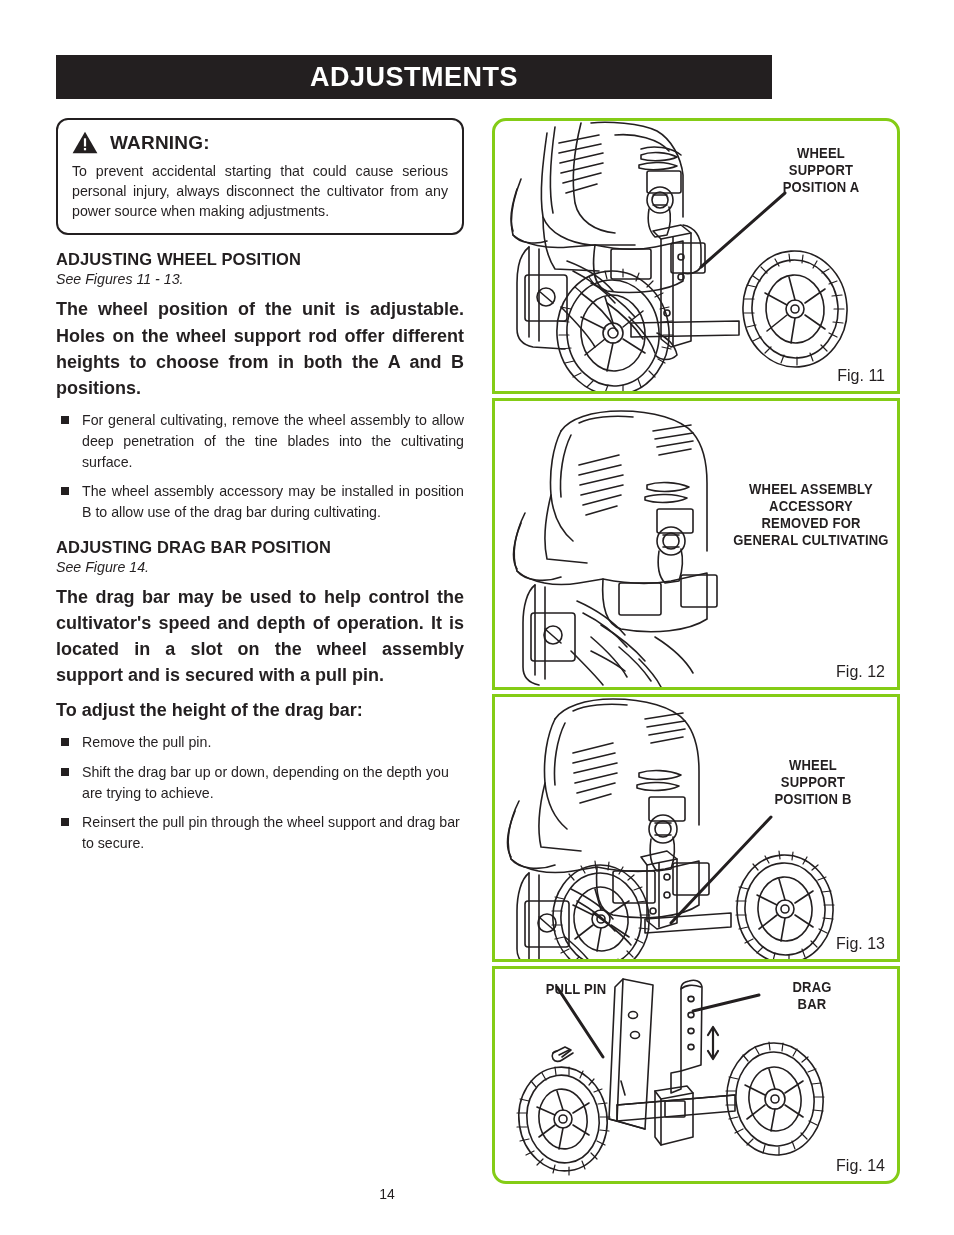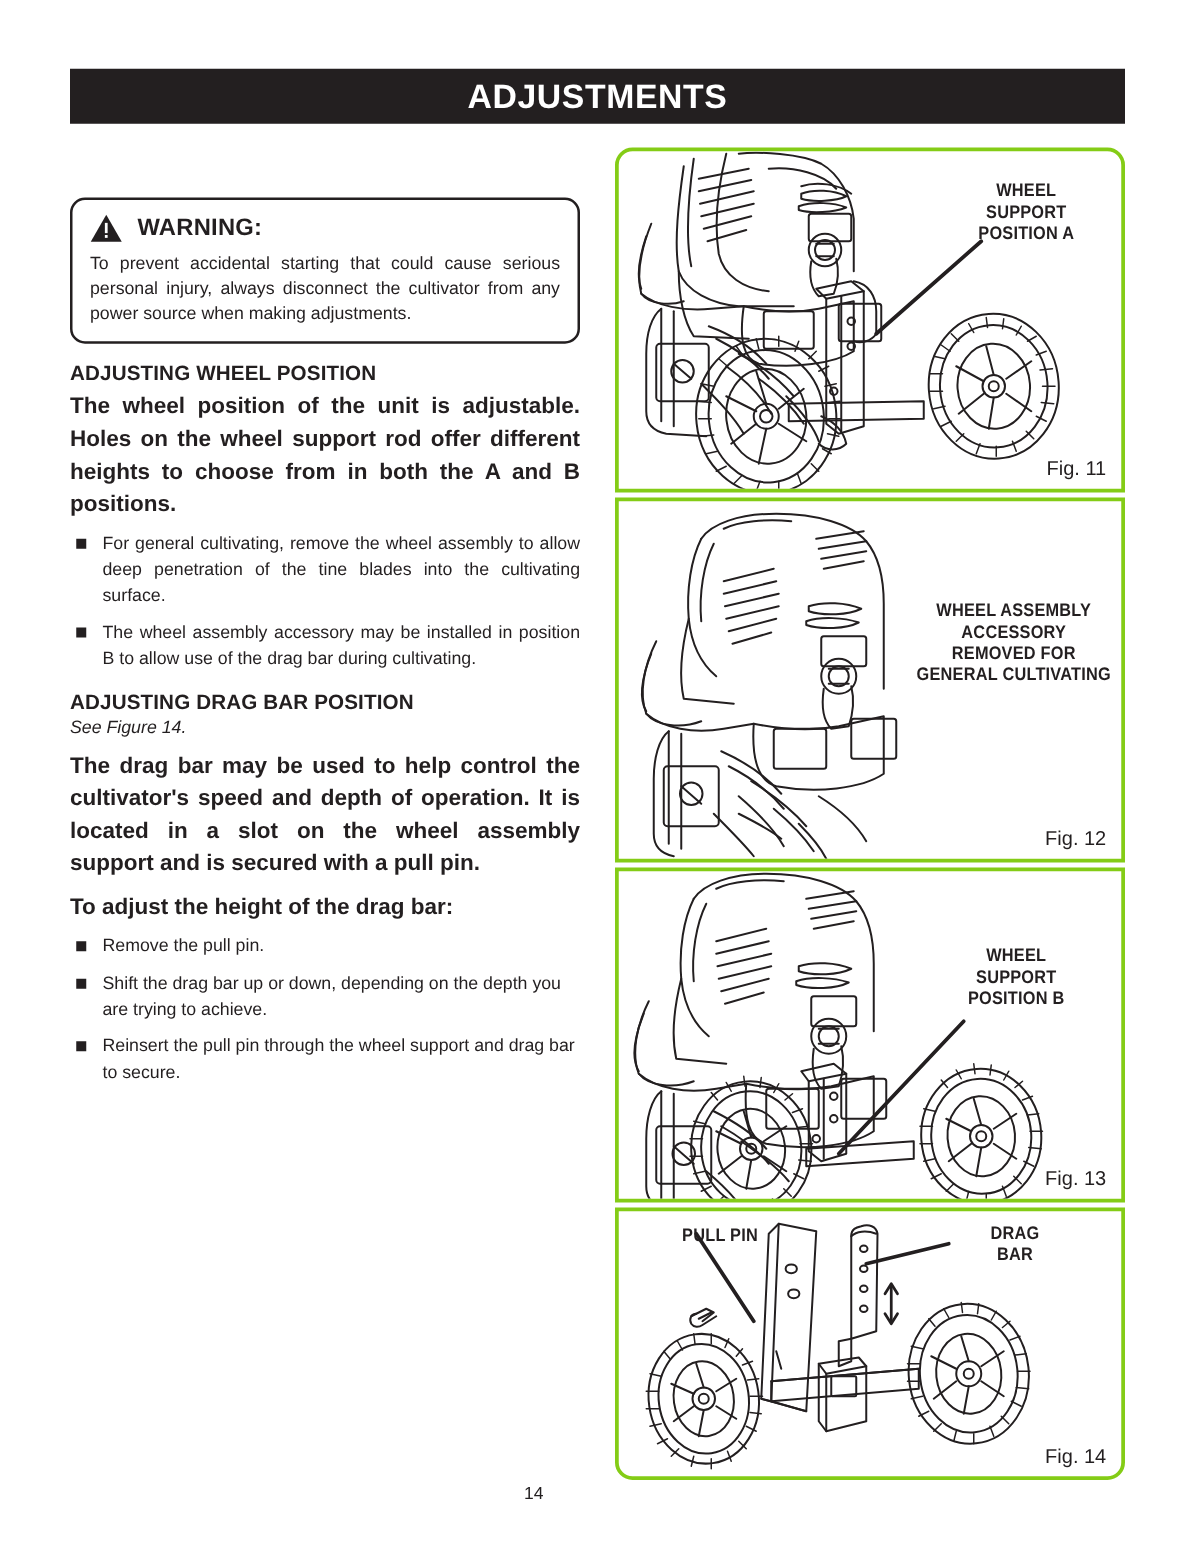--- a/index.html
+++ b/index.html
@@ -15,21 +15,21 @@
     font-family: "Liberation Sans", sans-serif;
     color: #231f20;
     overflow: hidden;
   }
 
   
   .page-header {
     position: absolute;
     left: 56px;
     top: 55px;
-    width: 844px;
+    width: 716px;
     height: 44px;
     background: #231f20;
     display: flex;
     align-items: center;
     justify-content: center;
   }
   .page-header-title {
     color: #ffffff;
     font-size: 27px;
     font-weight: bold;
@@ -44,21 +44,20 @@
     top: 118px;
     width: 408px;
   }
 
   .warning-box {
     border: 2.5px solid #231f20;
     border-radius: 12px;
     padding: 11px 14px 12px 14px;
     box-sizing: border-box;
     width: 408px;
-    margin-top: 40px;
   }
   .warning-head {
     display: flex;
     align-items: center;
     gap: 12px;
     margin-bottom: 7px;
   }
   .warning-tri {
     width: 26px;
     height: 23px;
@@ -179,21 +178,20 @@
 
   
   .page-number {
     position: absolute;
     left: 0;
     top: 1186px;
     width: 774px;
     text-align: center;
     font-size: 14px;
     color: #231f20;
-    padding-left: 40px;
   }
 </style>
 </head>
 <body>
 
 <div class="page-header">
   <div class="page-header-title">ADJUSTMENTS</div>
 </div>
 
 <div class="left-col">
@@ -205,20 +203,21 @@
         <rect x="11.9" y="7.3" width="2.2" height="8.2" fill="#ffffff"></rect>
         <rect x="11.9" y="17.0" width="2.2" height="2.3" fill="#ffffff"></rect>
       </svg>
       <div class="warning-label">WARNING:</div>
     </div>
     <div class="warning-body">To prevent accidental starting that could cause serious personal injury, always disconnect the cultivator from any power source when making adjustments.</div>
   </div>
 
   <div>
     <div class="section-title">ADJUSTING WHEEL POSITION</div>
+    <div class="section-ref">See Figures 11 - 13.</div>
     <div class="para">The wheel position of the unit is adjustable. Holes on the wheel support rod offer different heights to choose from in both the A and B positions.</div>
     <ul class="bullets">
       <li><span class="sq"></span><span>For general cultivating, remove the wheel assembly to allow deep penetration of the tine blades into the cultivating surface.</span></li>
       <li><span class="sq"></span><span>The wheel assembly accessory may be installed in position B to allow use of the drag bar during cultivating.</span></li>
     </ul>
   </div>
 
   <div>
     <div class="section-title">ADJUSTING DRAG BAR POSITION</div>
     <div class="section-ref">See Figure 14.</div>

